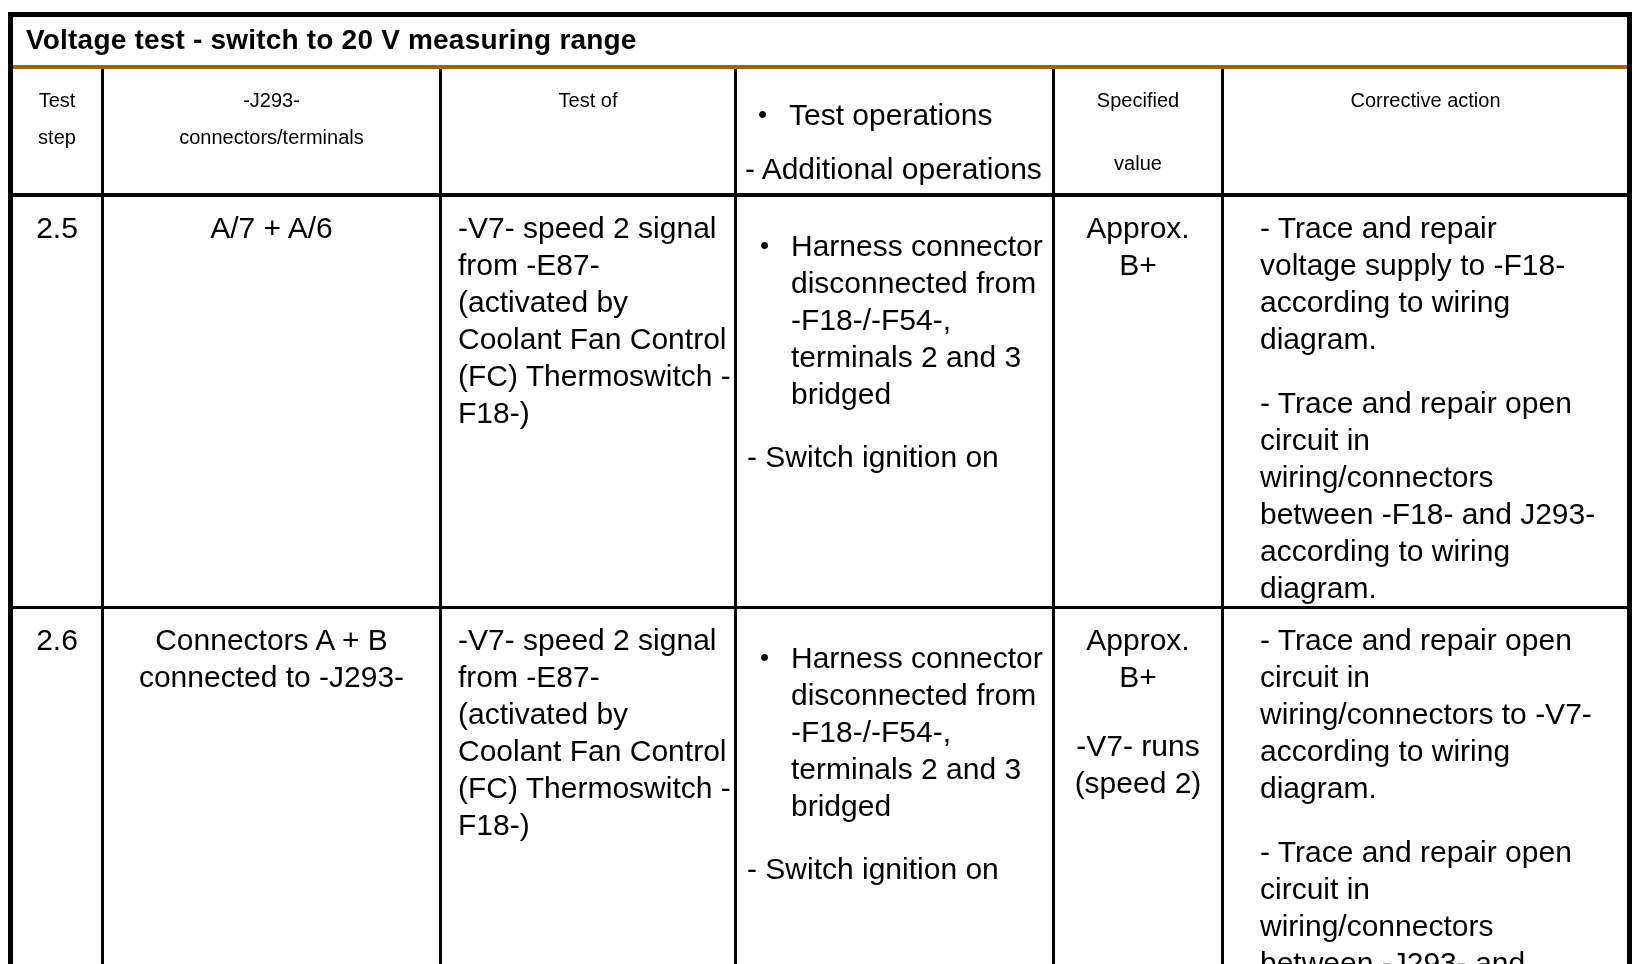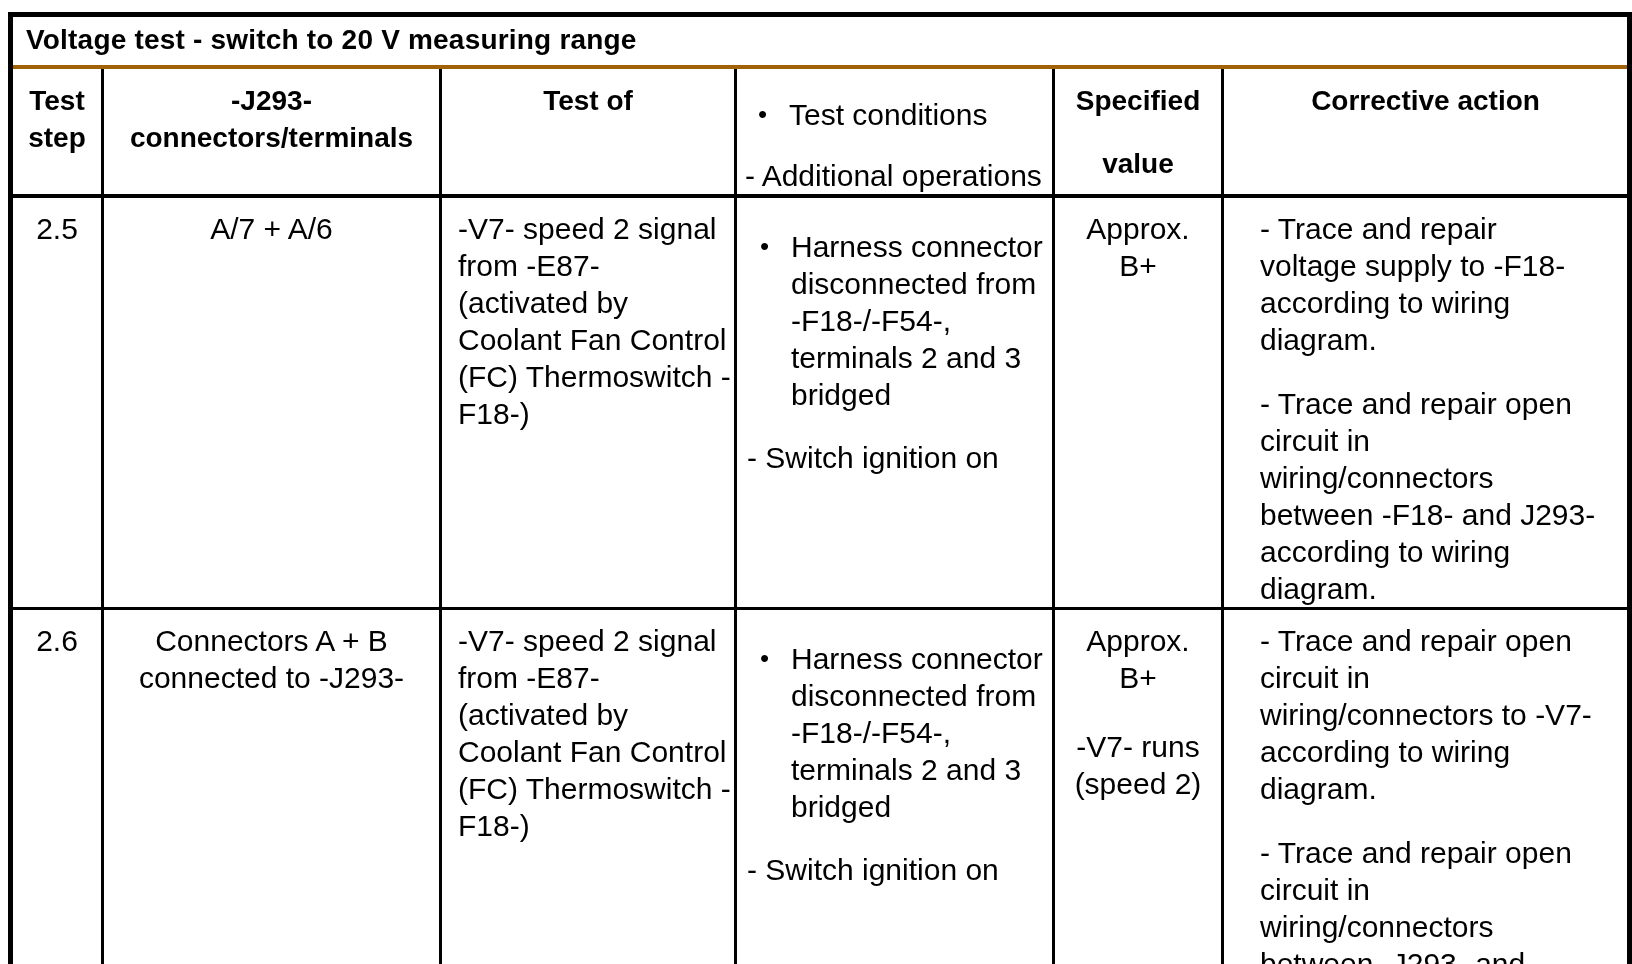--- a/index.html
+++ b/index.html
@@ -29,30 +29,30 @@
     font-weight:bold;
     font-size:28px;
     padding:2px 10px 4px 13px;
     border-bottom:4px solid #a16207;
     letter-spacing:0.2px;
   }
 
   
   .header-row th {
     height:128px;
-    font-weight:bold;
-    font-size:28px;
+    font-weight:normal;
+    font-size:20px;
     line-height:37px;
     padding-top:13px;
     text-align:center;
     border-bottom:4px solid #000;
   }
   .header-row th.h-cond { font-weight:normal; font-size:30px; text-align:left; padding-left:8px; padding-right:4px; }
   .h-cond .bullet-item { margin-top:14px; }
-  .h-cond .dash-item { margin-top:24px; }
+  .h-cond .dash-item { margin-top:17px; }
   .h-spec .line2 { margin-top:26px; }
 
   
   .body-row td { font-size:30px; line-height:37px; padding-top:12px; }
   .row-25 td { height:308px; }
   .row-26 td { height:451px; }
 
   .c-step { text-align:center; }
   .c-conn { text-align:center; padding-left:14px; padding-right:14px; }
   .c-testof { padding-left:16px; padding-right:2px; }
@@ -100,21 +100,21 @@
         <div>step</div>
       </th>
       <th>
         <div>-J293-</div>
         <div>connectors/terminals</div>
       </th>
       <th>Test of</th>
       <th class="h-cond">
         <div class="bullet-item">
           <span class="bullet">•</span>
-          <span class="bullet-text">Test conditions</span>
+          <span class="bullet-text">Test operations</span>
         </div>
         <div class="dash-item">- Additional operations</div>
       </th>
       <th class="h-spec">
         <div>Specified</div>
         <div class="line2">value</div>
       </th>
       <th>Corrective action</th>
     </tr>
 

